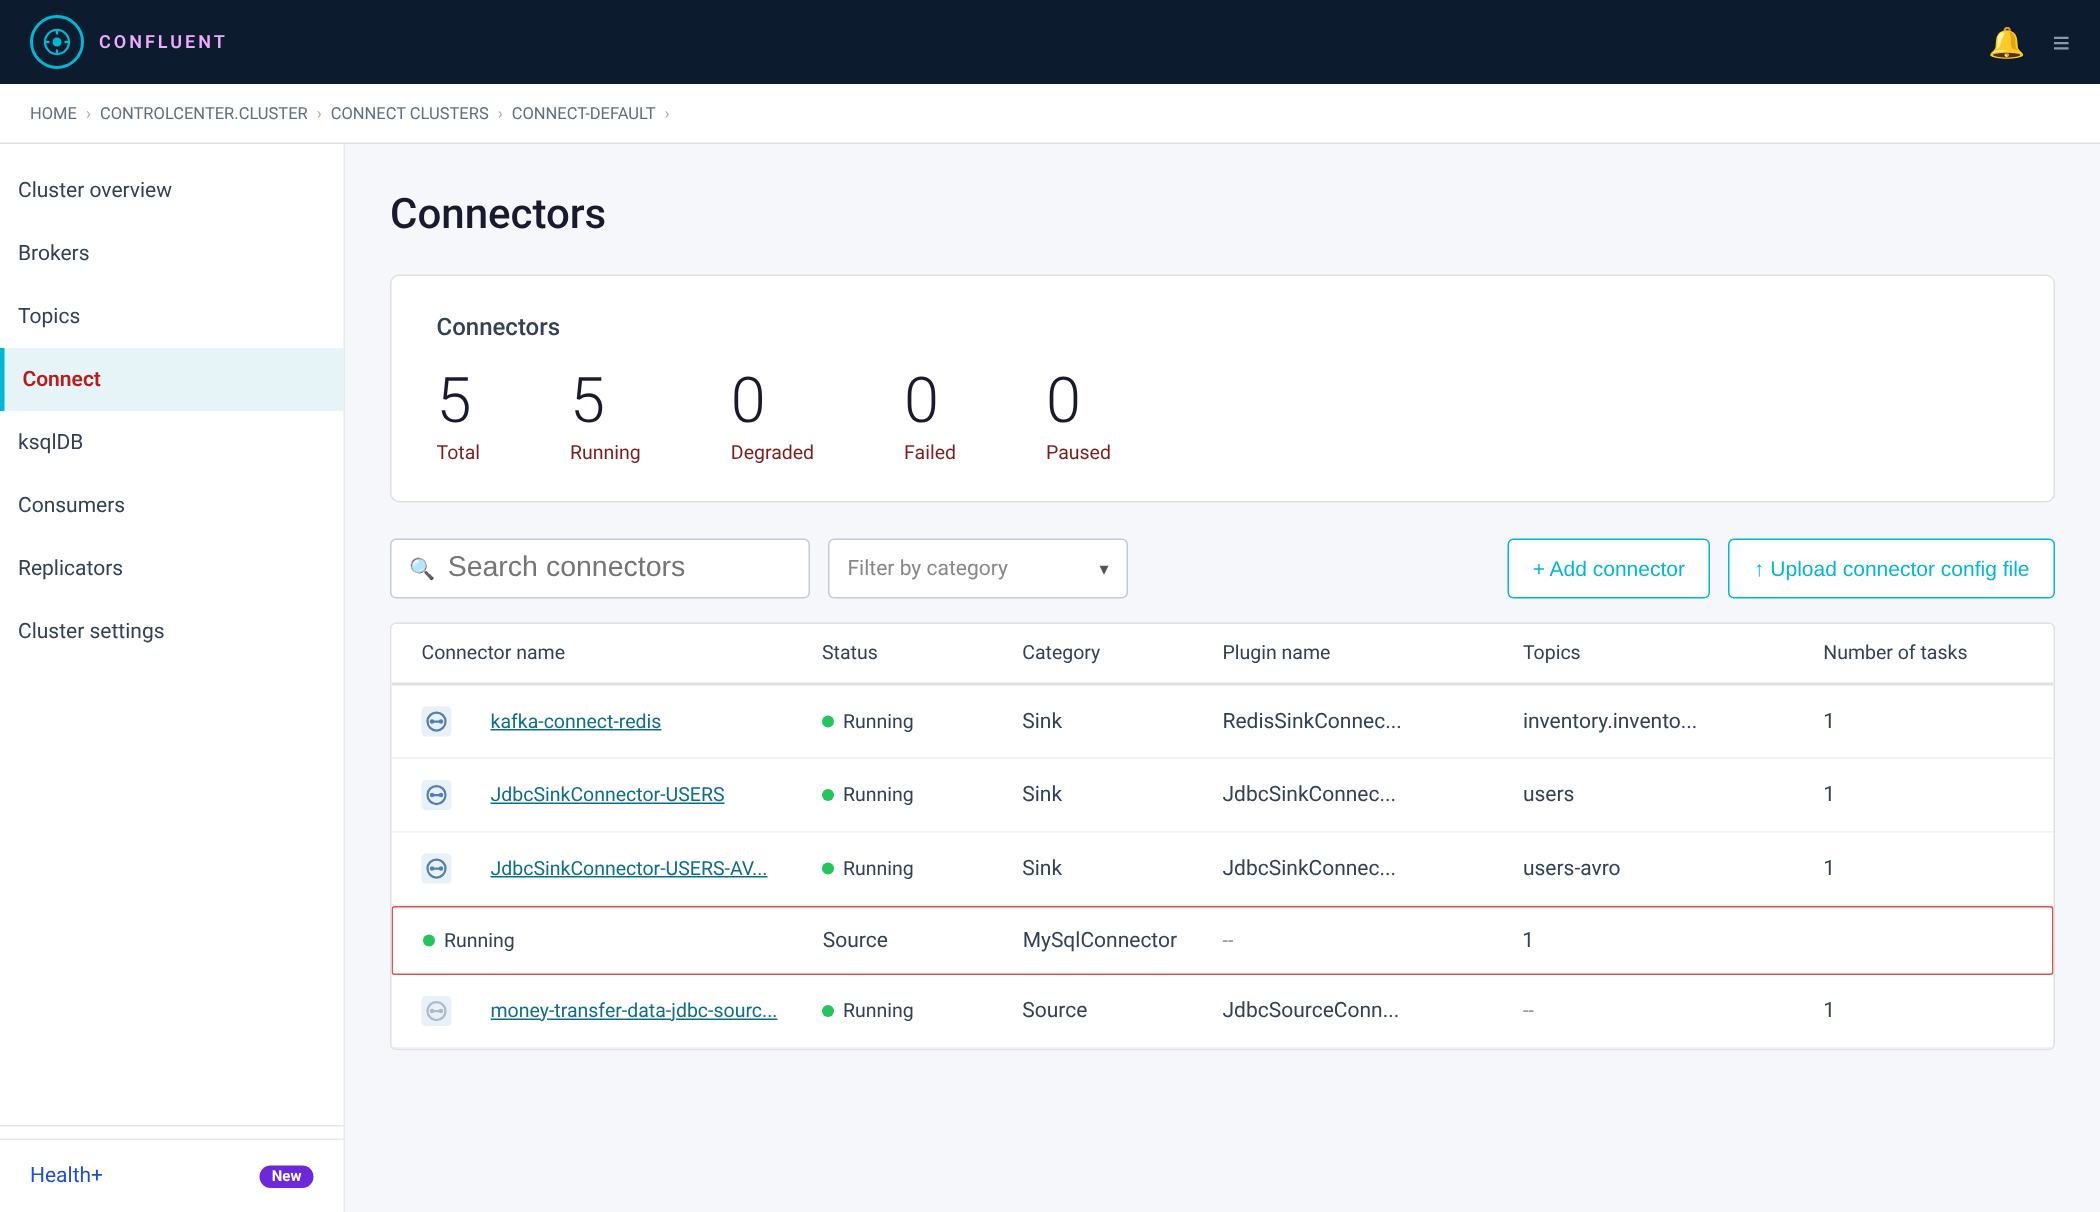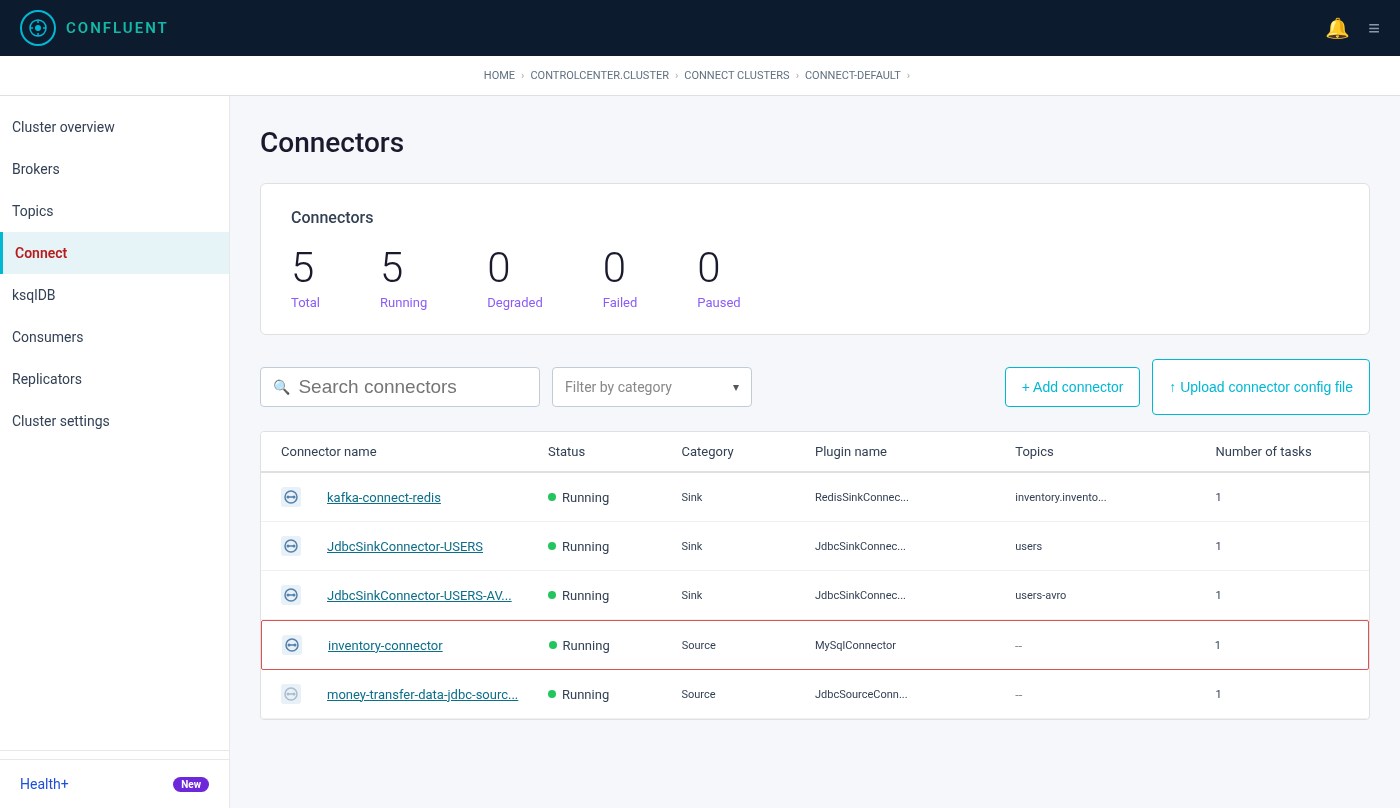--- a/index.html
+++ b/index.html
@@ -18,38 +18,37 @@
       z-index: 100;
     }
     .navbar-left { display: flex; align-items: center; gap: 10px; }
     .logo-icon {
       width: 36px; height: 36px;
       border: 2px solid #00b8d4;
       border-radius: 50%;
       display: flex; align-items: center; justify-content: center;
       color: #00b8d4; font-size: 14px;
     }
-    .logo-text { color: #14b8a6; font-size: 15px; font-weight: 600; letter-spacing: 2px; }
+    .logo-text { color: #f0abfc; font-size: 12px; font-weight: 600; letter-spacing: 2px; }
     .navbar-right { display: flex; align-items: center; gap: 18px; }
     .navbar-icon { color: #8899aa; font-size: 20px; cursor: pointer; }
 
     
     .breadcrumb {
       position: fixed;
       top: 56px; left: 0; right: 0;
       background: white;
       border-bottom: 1px solid #e0e0e0;
       height: 40px;
       display: flex;
       align-items: center;
       padding: 0 20px;
       z-index: 99;
       font-size: 11px;
       color: #607080;
-      justify-content: center;
     }
     .breadcrumb a { color: #607080; text-decoration: none; }
     .breadcrumb span { margin: 0 6px; color: #aaa; }
 
     
     .sidebar {
       position: fixed;
       top: 96px; left: 0; bottom: 0;
       width: 230px;
       background: white;
@@ -108,21 +107,21 @@
       background: white;
       border: 1px solid #e0e0e0;
       border-radius: 6px;
       padding: 24px 30px;
       margin-bottom: 24px;
     }
     .stats-card-title { font-size: 16px; font-weight: 500; color: #334155; margin-bottom: 20px; }
     .stats-row { display: flex; gap: 60px; align-items: flex-start; }
     .stat-item { text-align: left; }
     .stat-value { font-size: 42px; font-weight: 300; color: #1a1a2e; line-height: 1; }
-    .stat-label { font-size: 13px; color: #8b5cf6; margin-top: 6px; }
+    .stat-label { font-size: 13px; color: #7f1d1d; margin-top: 6px; }
 
     
     .toolbar {
       display: flex;
       align-items: center;
       gap: 12px;
       margin-bottom: 16px;
     }
     .search-box {
       display: flex;
@@ -174,21 +173,21 @@
     }
     .btn-upload {
       display: flex;
       align-items: center;
       gap: 6px;
       background: white;
       border: 1.5px solid #00b8d4;
       color: #00b8d4;
       border-radius: 4px;
       padding: 0 16px;
-      height: 56px;
+      height: 40px;
       font-size: 14px;
       cursor: pointer;
       font-weight: 500;
     }
 
     
     .connectors-table {
       background: white;
       border: 1px solid #e0e0e0;
       border-radius: 4px;
@@ -231,21 +230,21 @@
     }
     .connector-link {
       color: #0d6e8a;
       text-decoration: underline;
       cursor: pointer;
       font-size: 13px;
     }
     .status-cell { display: flex; align-items: center; gap: 6px; }
     .status-dot { width: 8px; height: 8px; border-radius: 50%; background: #22c55e; }
     .status-text { font-size: 13px; color: #334155; }
-    .cell-text { font-size: 11px; color: #334155; }
+    .cell-text { font-size: 14px; color: #334155; }
     .cell-muted { font-size: 13px; color: #888; }
   </style>
 </head>
 <body>
 
 <nav class="navbar">
   <div class="navbar-left">
     <div class="logo-icon">
       <svg width="20" height="20" viewBox="0 0 20 20" fill="none">
         <circle cx="10" cy="10" r="8" stroke="#00b8d4" stroke-width="1.5" fill="none"></circle>
@@ -426,31 +425,20 @@
         <span class="status-dot"></span>
         <span class="status-text">Running</span>
       </div>
       <span class="cell-text">Sink</span>
       <span class="cell-text">JdbcSinkConnec...</span>
       <span class="cell-text">users-avro</span>
       <span class="cell-text">1</span>
     </div>
 
     <div class="table-row highlighted" style="border: 1.5px solid #e05252;">
-      <div class="connector-name-cell">
-        <div class="connector-icon">
-          <svg width="16" height="16" viewBox="0 0 16 16" fill="none">
-            <circle cx="8" cy="8" r="6" stroke="#5580aa" stroke-width="1.5" fill="none"></circle>
-            <line x1="5" y1="8" x2="11" y2="8" stroke="#5580aa" stroke-width="1.5"></line>
-            <circle cx="5" cy="8" r="1.5" fill="#5580aa"></circle>
-            <circle cx="11" cy="8" r="1.5" fill="#5580aa"></circle>
-          </svg>
-        </div>
-        <a class="connector-link">inventory-connector</a>
-      </div>
       <div class="status-cell">
         <span class="status-dot"></span>
         <span class="status-text">Running</span>
       </div>
       <span class="cell-text">Source</span>
       <span class="cell-text">MySqlConnector</span>
       <span class="cell-muted">--</span>
       <span class="cell-text">1</span>
     </div>
 

